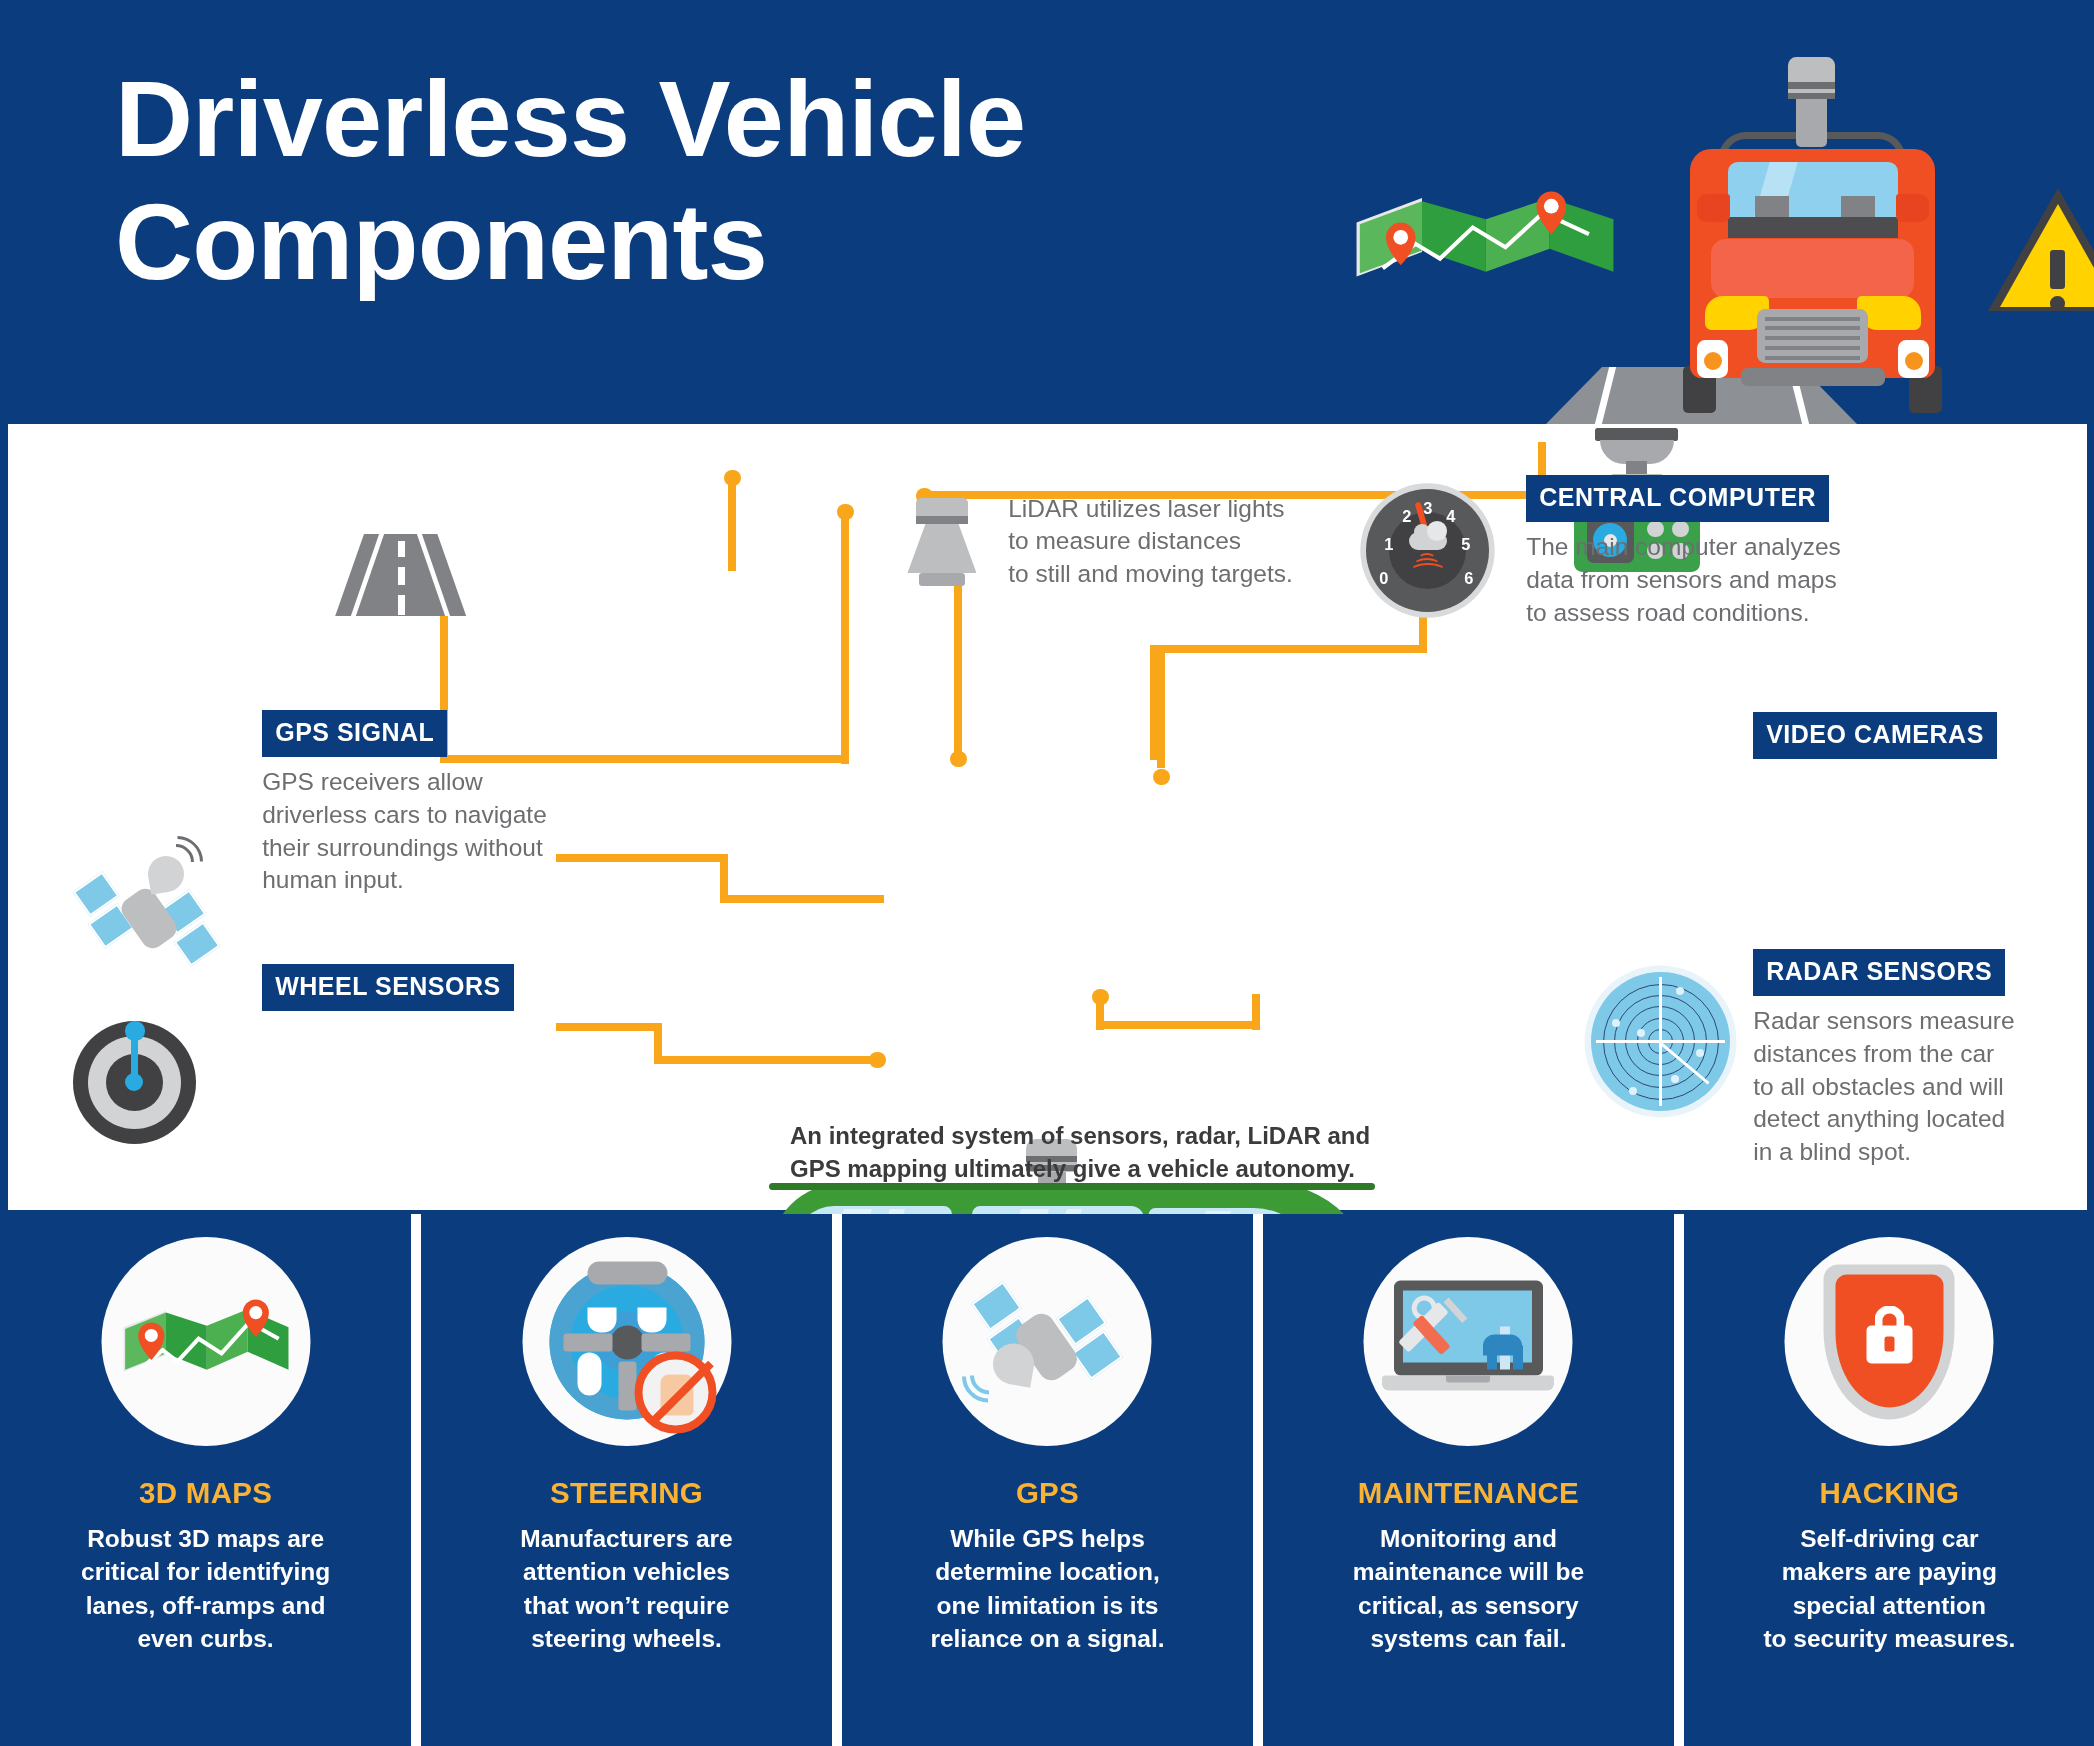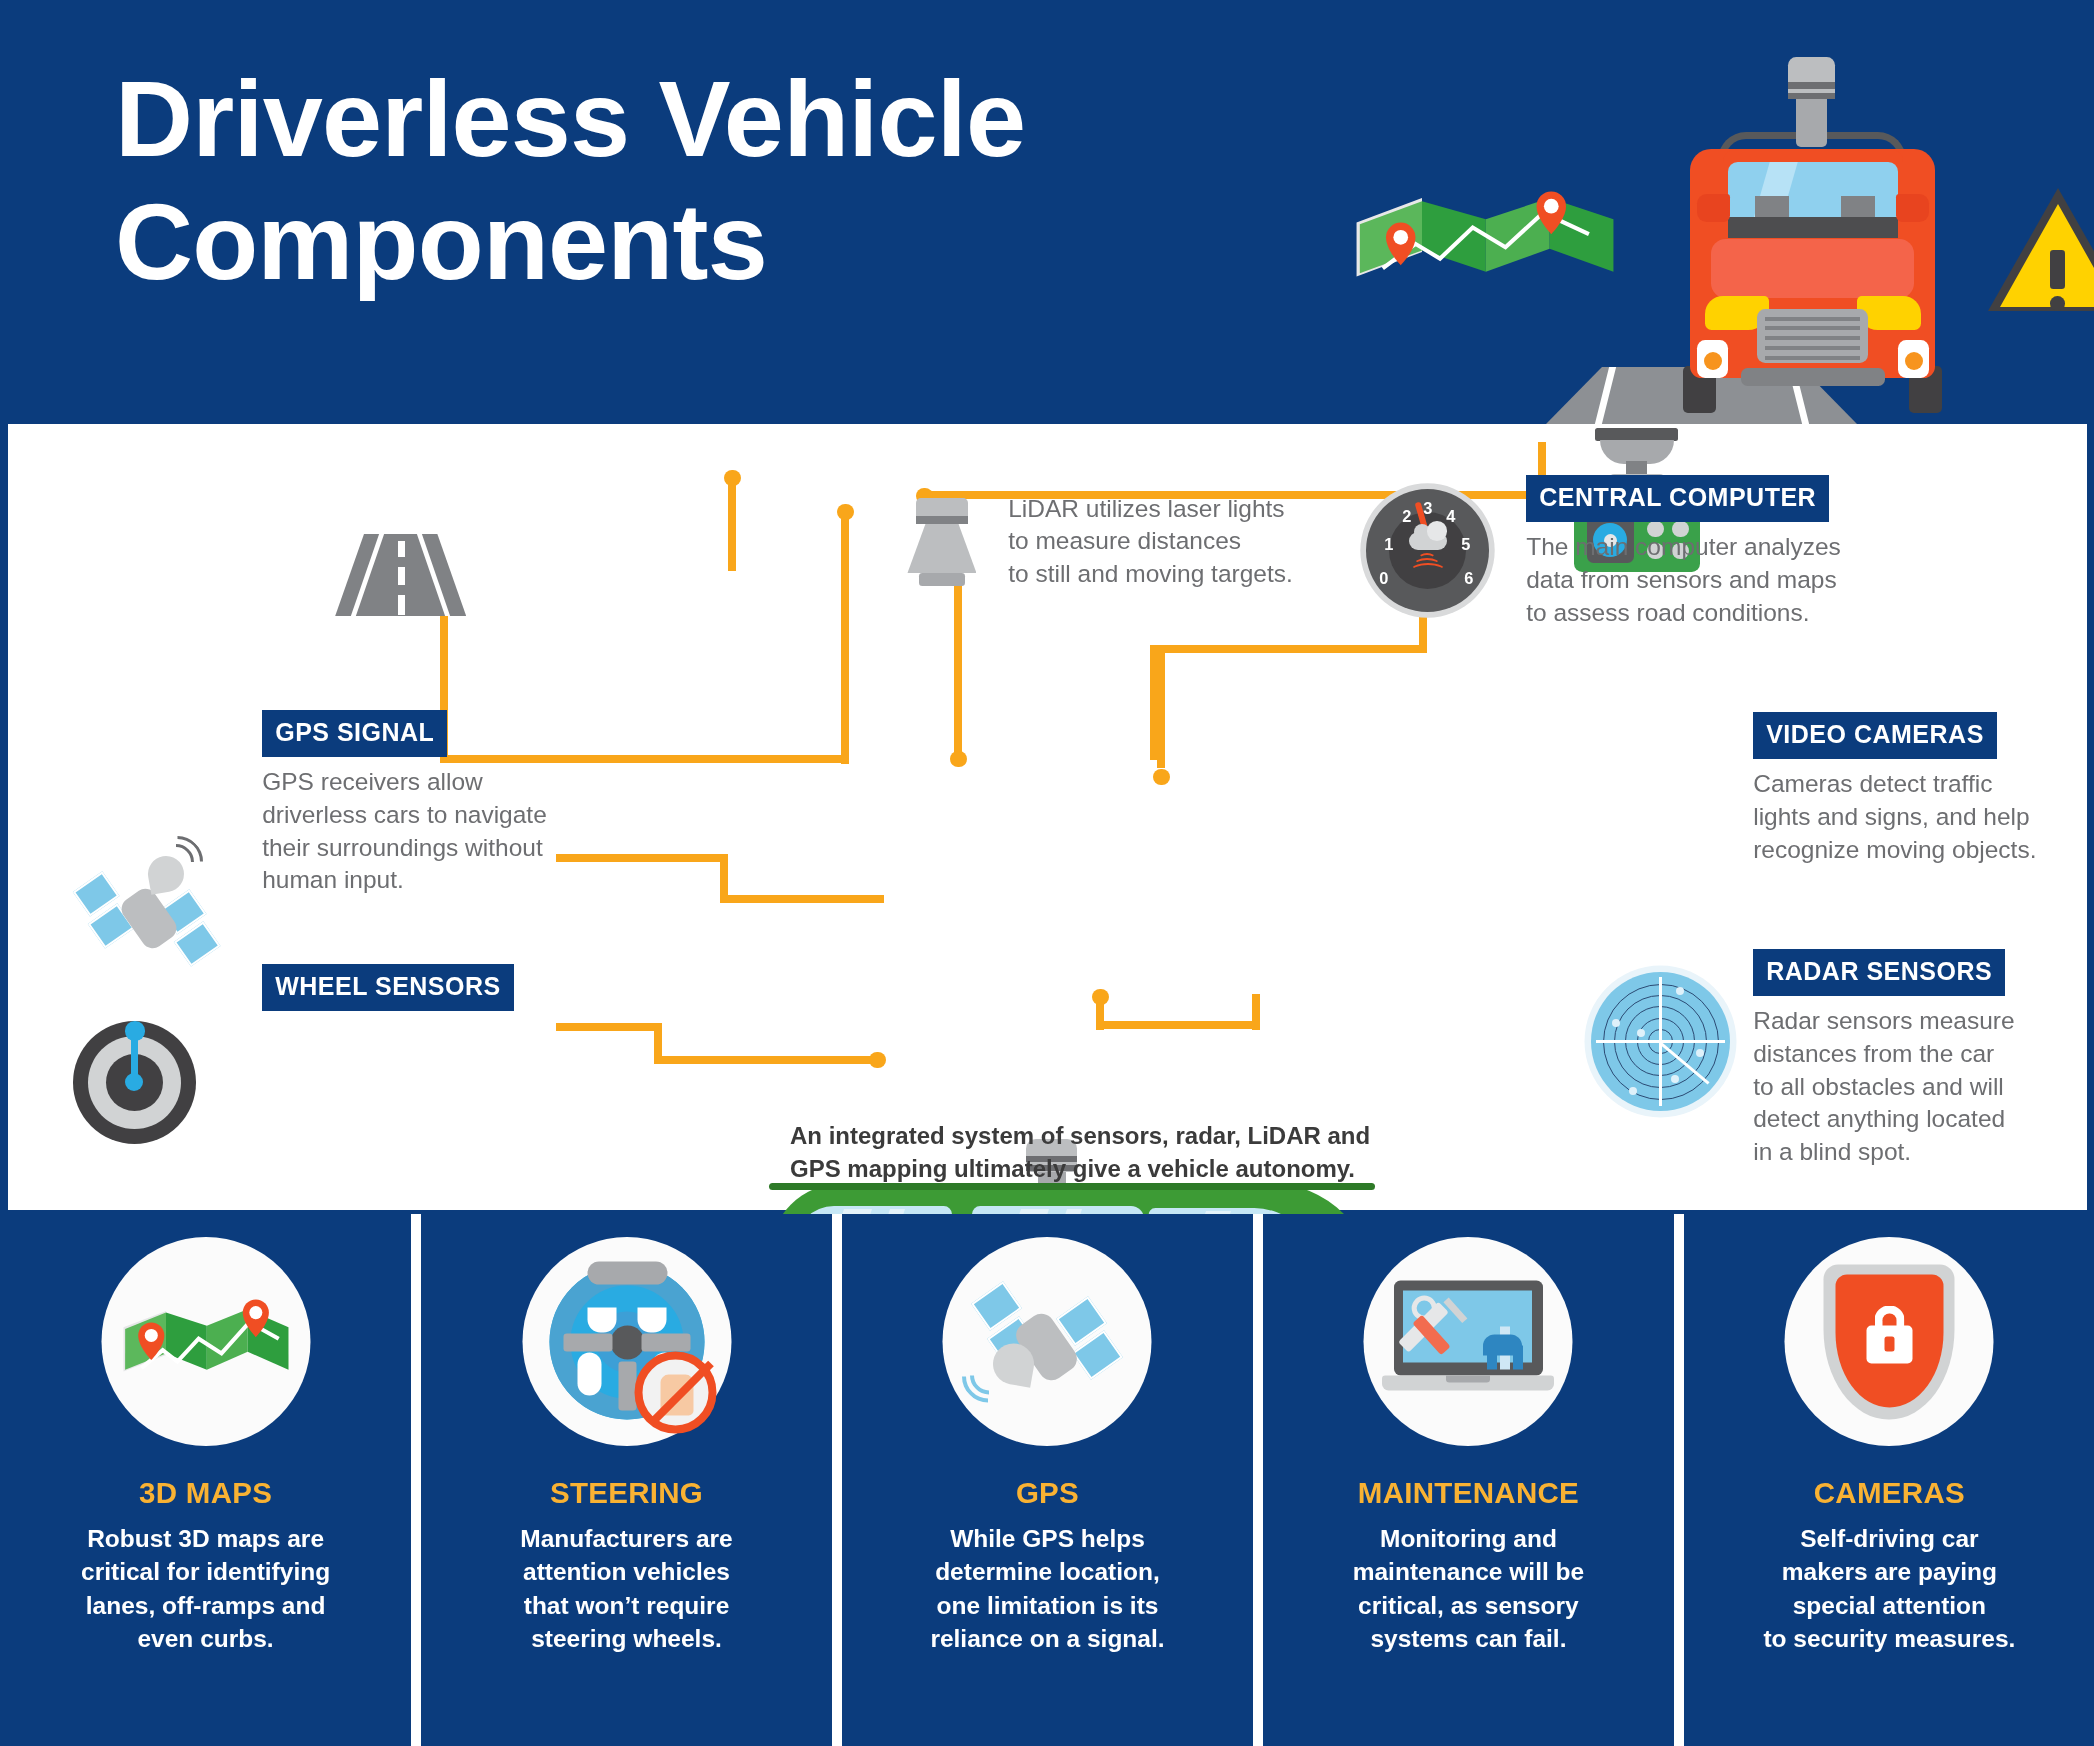--- a/index.html
+++ b/index.html
@@ -588,23 +588,20 @@
 
     <div class="callout" style="left:1518px; top:51px; width:360px;">
       <div class="cl-title">CENTRAL COMPUTER</div>
       <div class="cl-body">The main computer analyzes
 data from sensors and maps
 to assess road conditions.</div>
     </div>
 
     <div class="callout" style="left:1745px; top:288px; width:327px;">
       <div class="cl-title">VIDEO CAMERAS</div>
-      <div class="cl-body">Cameras detect traffic
-lights and signs, and help
-recognize moving objects.</div>
     </div>
 
     <div class="callout" style="left:1745px; top:525px; width:327px;">
       <div class="cl-title">RADAR SENSORS</div>
       <div class="cl-body">Radar sensors measure
 distances from the car
 to all obstacles and will
 detect anything located
 in a blind spot.</div>
     </div>
@@ -710,21 +707,21 @@
 
     <div class="card">
       <div class="circ"></div>
       <div class="ci shield">
         <div class="outer"></div>
         <div class="inner"></div>
         <div class="locks"></div>
         <div class="lockb"></div>
         <div class="lockk"></div>
       </div>
-      <div class="ctitle">CAMERAS</div>
+      <div class="ctitle">HACKING</div>
       <div class="ctext">Self-driving car
 makers are paying
 special attention
 to security measures.</div>
     </div>
   </div>
 
 </div>
 
 

